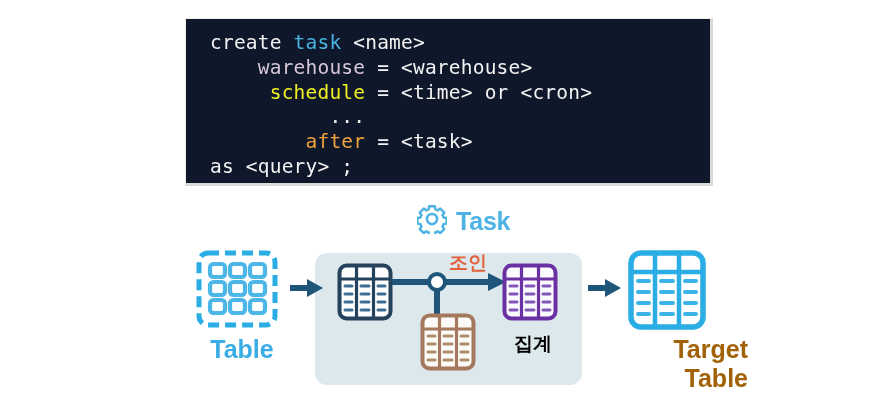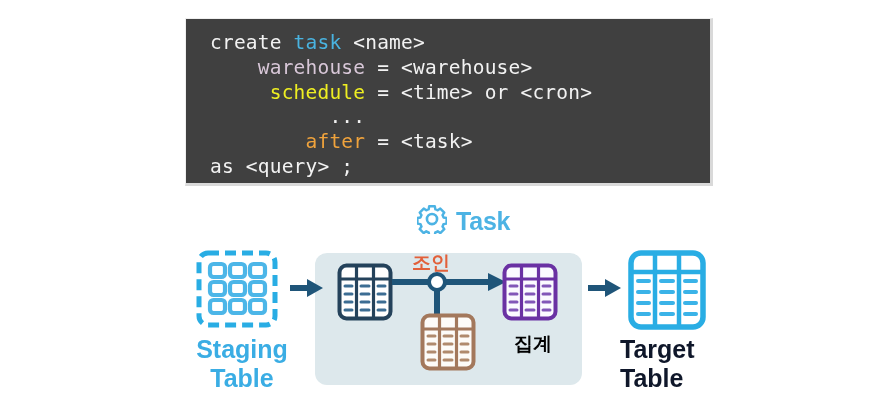--- a/index.html
+++ b/index.html
@@ -15,21 +15,21 @@
     font-family: "Liberation Sans", sans-serif;
   }
 
   
   #code-panel {
     position: absolute;
     left: 185px;
     top: 18px;
     width: 528px;
     height: 168px;
-    background: #404040;
+    background: #0f172a;
     box-sizing: border-box;
     border-right: 3px solid #d9d9d9;
     border-bottom: 3px solid #d9d9d9;
     border-left: 1px solid #efefef;
     border-top: 1px solid #efefef;
   }
   #code-text {
     position: absolute;
     left: 24px;
     top: 12px;
@@ -105,25 +105,25 @@
   #target-icon {
     position: absolute;
     left: 628px;
     top: 55px;
   }
   #target-label {
     position: absolute;
     left: 620px;
     top: 140px;
     width: 128px;
-    text-align: left;
+    text-align: right;
     font-size: 25px;
     font-weight: bold;
     line-height: 29px;
-    color: #0f172a;
+    color: #a16207;
   }
 
   
   #arrow-in  { position: absolute; left: 290px; top: 82px; }
   #arrow-out { position: absolute; left: 588px; top: 82px; }
 
   
   #table-transform { position: absolute; left: 337px; top: 68px; }
   #table-aggregate { position: absolute; left: 502px; top: 68px; }
   #table-join      { position: absolute; left: 420px; top: 118px; }
@@ -132,21 +132,21 @@
     position: absolute; left: 325px; top: 136px;
     width: 62px; text-align: center;
     font-size: 19px; font-weight: bold; color: #26435c;
   }
   #label-aggregate {
     position: absolute; left: 502px; top: 136px;
     width: 62px; text-align: center;
     font-size: 19px; font-weight: bold; color: #000000;
   }
   #label-join {
-    position: absolute; left: 396px; top: 55px;
+    position: absolute; left: 433px; top: 55px;
     width: 70px; text-align: center;
     font-size: 19px; font-weight: bold; color: #e2603a;
   }
 
   #join-connector {
     position: absolute;
     left: 392px;
     top: 74px;
     pointer-events: none;
   }
@@ -192,21 +192,20 @@
         <rect x="14" y="32" width="15" height="13" rx="3.5"></rect>
         <rect x="34" y="32" width="15" height="13" rx="3.5"></rect>
         <rect x="54" y="32" width="15" height="13" rx="3.5"></rect>
         <rect x="14" y="50" width="15" height="13" rx="3.5"></rect>
         <rect x="34" y="50" width="15" height="13" rx="3.5"></rect>
         <rect x="54" y="50" width="15" height="13" rx="3.5"></rect>
       </g>
     </svg>
   </div>
   <div id="staging-label">
-    <div>Staging</div>
     <div>Table</div>
   </div>
 
   <div id="arrow-in">
     <svg width="34" height="22" viewBox="0 0 34 22">
       <path d="M0 8 H17 V8 H17 V2 L33 11 L17 20 V14 H0 Z" fill="#1f5579"></path>
     </svg>
   </div>
 
   <div id="table-transform">

